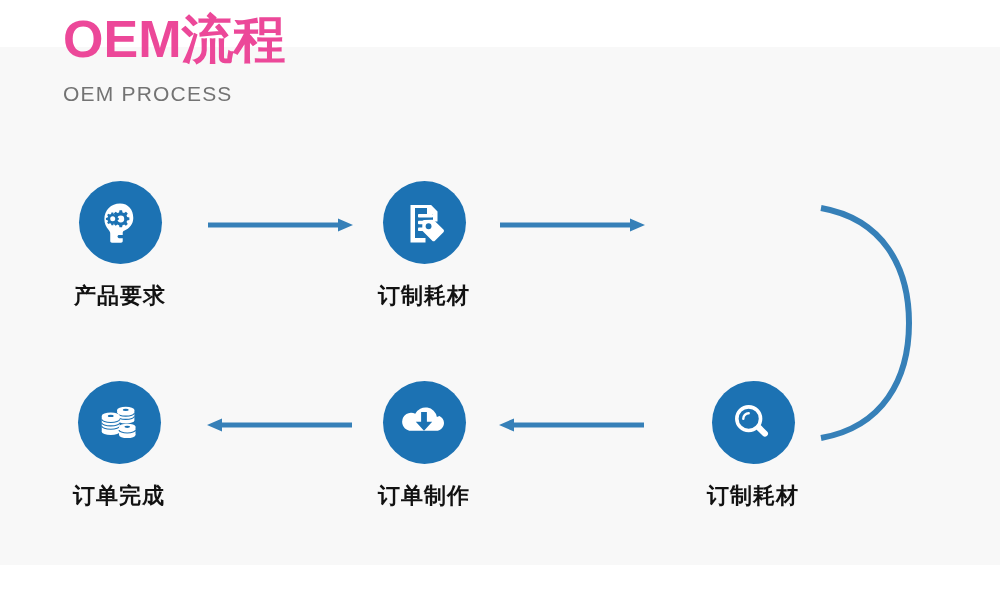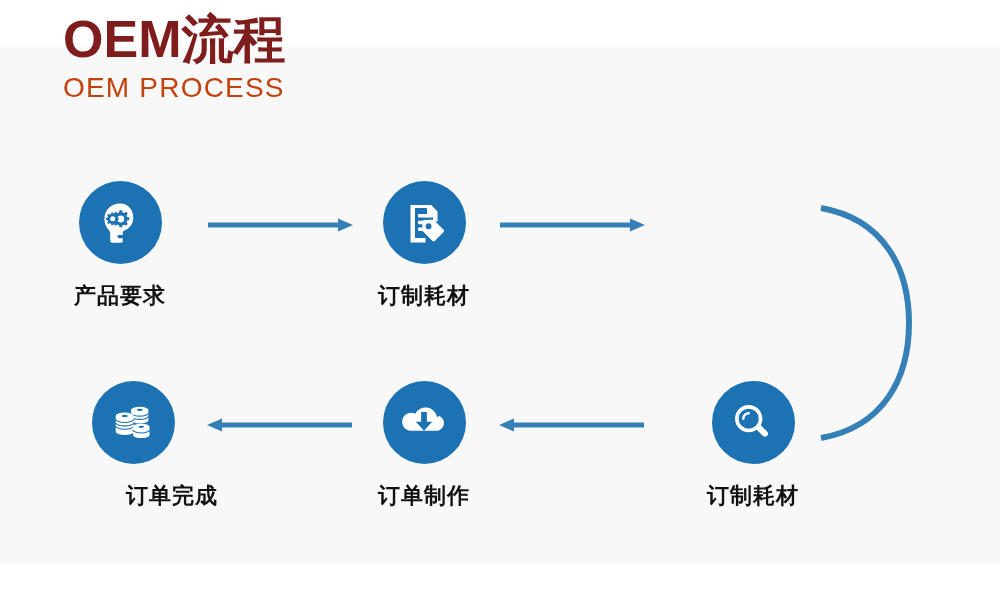--- a/index.html
+++ b/index.html
@@ -32,31 +32,31 @@
   
   .heading {
     position: absolute;
     left: 63px;
     top: 8px;
   }
 
   .title {
     font-size: 52px;
     font-weight: 700;
-    color: #7f1d1d;
+    color: #ec4899;
     letter-spacing: 0px;
     line-height: 62px;
     white-space: nowrap;
   }
 
   .subtitle {
-    margin-top: 6px;
-    font-size: 28px;
+    margin-top: 12px;
+    font-size: 21px;
     font-weight: 400;
-    color: #c2410c;
+    color: #737373;
     letter-spacing: 1.2px;
     line-height: 24px;
     white-space: nowrap;
   }
 
   
   .flow {
     position: absolute;
     left: 0;
     top: 0;
@@ -93,21 +93,21 @@
     letter-spacing: 1px;
     white-space: nowrap;
   }
 
   
   #node-0 { left: 35px;  top: 181px; }
   #node-1 { left: 339px; top: 181px; }
   #node-2 { left: 668px; top: 181px; }
   #node-3 { left: 668px; top: 381px; }
   #node-4 { left: 339px; top: 381px; }
-  #node-5 { left: 48px;  top: 381px; text-align: right; }
+  #node-5 { left: 34px;  top: 381px; }
 
   
   .connector { position: absolute; pointer-events: auto; }
 
   #arrow-0 { left: 200px; top: 210px; }
   #arrow-1 { left: 492px; top: 210px; }
   #arrow-2 { left: 492px; top: 410px; }
   #arrow-3 { left: 200px; top: 410px; }
   #arc-right { left: 805px; top: 195px; }
 

